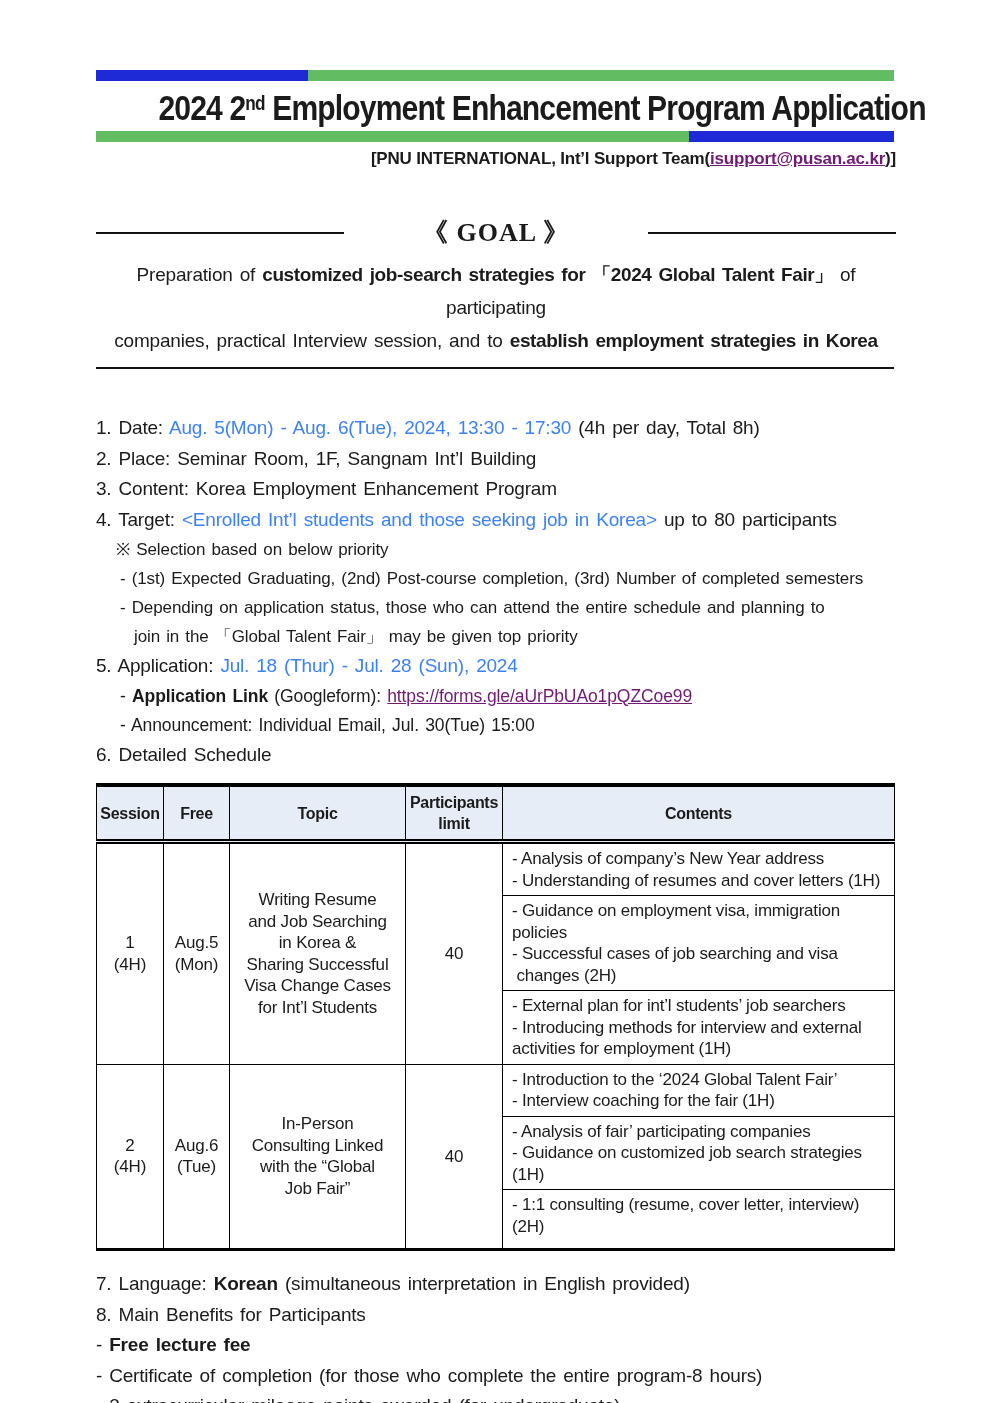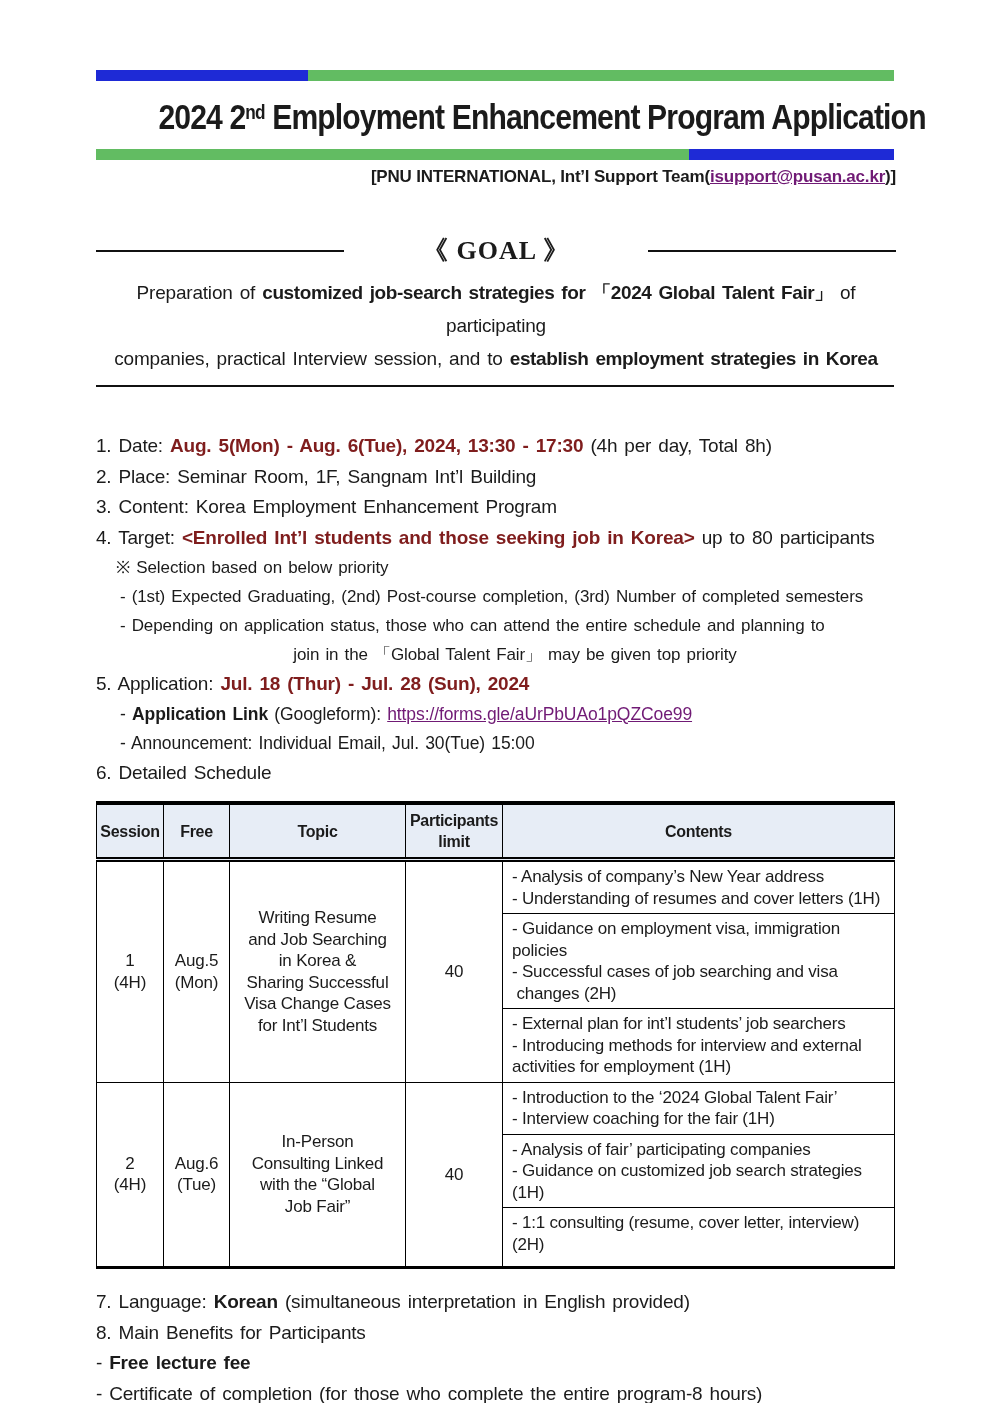--- a/index.html
+++ b/index.html
@@ -15,21 +15,21 @@
   
   .bar { display: flex; height: 11px; width: 798px; }
   .bar .seg { height: 100%; }
   .bar-top .seg-blue   { width: 212px; background: #1e2ad6; }
   .bar-top .seg-green  { flex: 1;      background: #62bc62; }
   .bar-bottom .seg-green { width: 593px; background: #62bc62; }
   .bar-bottom .seg-blue  { flex: 1;      background: #1e2ad6; }
   .doc-title {
     text-align: left;
     margin: 1px 0;
-    line-height: 60px;
+    line-height: 42px;
     white-space: nowrap;
   }
   .doc-title .squeeze {
     display: inline-block;
     font-size: 35px; font-weight: 700;
     letter-spacing: -1px;
     transform: scaleX(0.86);
     transform-origin: center;
   }
   .doc-title sup { font-size: 20px; vertical-align: 10px; }
@@ -55,22 +55,22 @@
   .goal-para .goal-line { line-height: 33px; letter-spacing: -0.2px; word-spacing: 2px; }
   .goal-para b { font-weight: 700; letter-spacing: -0.4px; }
   .goal-underline { margin-top: 10px; height: 2px; background: #111; width: 798px; }
 
   
   .list { margin-top: 44px; font-size: 19px; }
   .item { line-height: 30.5px; word-spacing: 2px; letter-spacing: -0.2px; white-space: nowrap; }
   .sub  { line-height: 29px; font-size: 17px; word-spacing: 1.5px; letter-spacing: -0.1px; white-space: nowrap; }
   .ind1 { padding-left: 20px; }
   .ind2 { padding-left: 24px; }
-  .ind2b{ padding-left: 38px; text-align: center; }
-  .bluebold { color: #7f1d1d; font-weight: 700; }
+  .ind2b{ padding-left: 38px; }
+  .bluebold { color: #3b82f6; font-weight: 400; }
   .boldrun  { font-weight: 700; text-align: center; }
 
   
   table.schedule {
     margin-top: 13px;
     border-collapse: collapse;
     table-layout: fixed;
     width: 798px;
     border-top: 4px solid #000;
     border-bottom: 3px solid #000;

